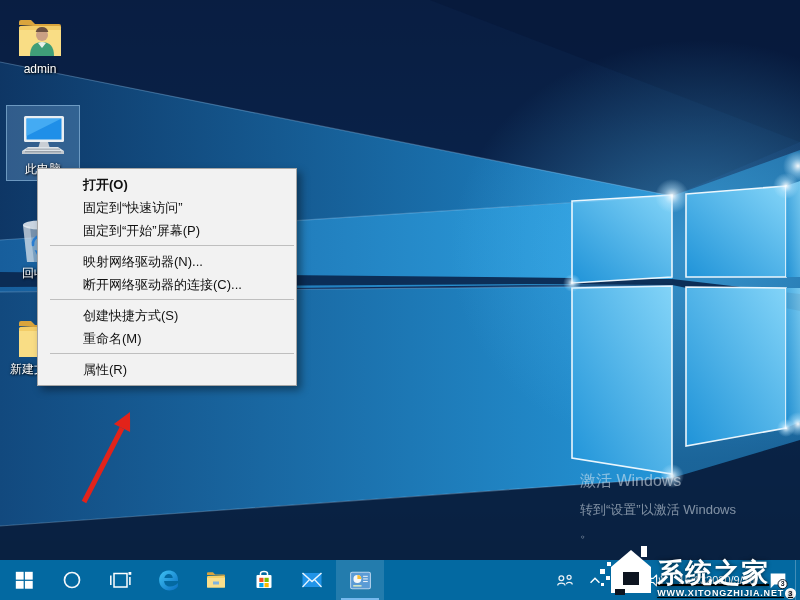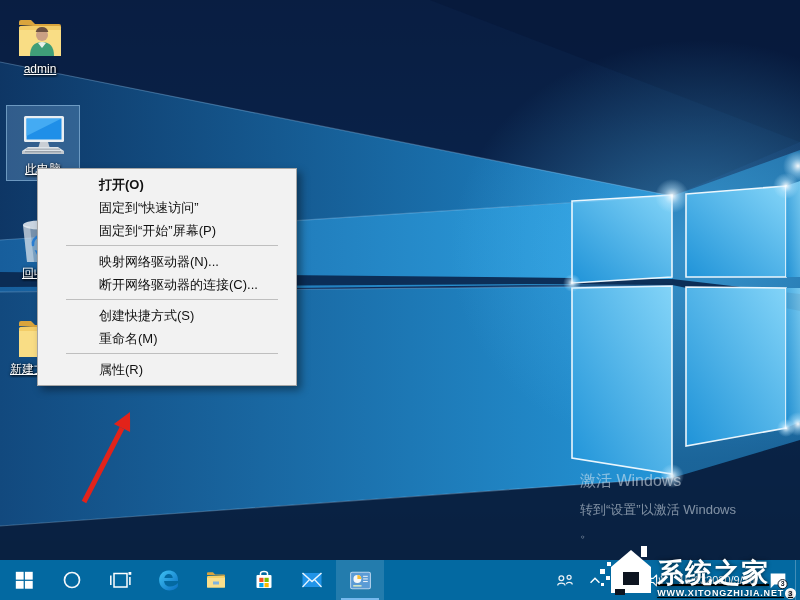--- a/index.html
+++ b/index.html
@@ -7,36 +7,36 @@
   body { position:relative; font-family:"Liberation Sans","DejaVu Sans",sans-serif; background:#0c2144; }
 
   
   .desktop { position:absolute; left:0; top:0; width:800px; height:560px; z-index:0; }
   .desktop svg { display:block; }
 
   
   .dicon { position:absolute; width:64px; text-align:center; z-index:5; cursor:default; }
   .dicon .glyph { display:flex; justify-content:center; align-items:flex-end; height:48px; }
   .dicon .dlabel { display:block; margin-top:3px; font-size:12px; color:#fff;
-                   text-shadow:1px 1px 2px rgba(0,0,0,.95), 0 0 3px rgba(0,0,0,.7); line-height:13px;text-decoration:underline; }
+                   text-shadow:1px 1px 2px rgba(0,0,0,.95), 0 0 3px rgba(0,0,0,.7); line-height:13px; }
   .dicon.selected { background:rgba(120,170,215,.33); outline:1px solid rgba(160,205,240,.65); }
   #icon-admin   { left:8px;  top:12px; }
   #icon-thispc  { left:7px;  top:106px; width:72px; padding:6px 0 4px; }
   #icon-recycle { left:8px;  top:216px; }
   #icon-newdoc  { left:8px;  top:312px; }
 
   
   .activate { position:absolute; left:580px; top:468px; z-index:2; color:rgba(225,235,243,.55); }
   .activate .l1 { font-size:16px; line-height:26px; }
   .activate .l2 { font-size:13px; line-height:20px; margin-top:6px; }
   .activate .l3 { font-size:13px; line-height:18px; margin-top:4px; }
 
   
   .ctxmenu { position:absolute; left:37px; top:168px; width:260px; z-index:10;
-             background:#f2f2f2; border:1px solid #a6a6a6; padding:4px 16px;
+             background:#f2f2f2; border:1px solid #a6a6a6; padding:4px 0;
              box-shadow:4px 4px 8px rgba(0,0,0,.4); }
   .mi { position:relative; height:23px; line-height:23px; padding-left:45px;
         font-size:13px; color:#111; white-space:nowrap; }
   .mi.bold { font-weight:bold; }
   .mi .mico { position:absolute; left:15px; top:3px; }
   .msep { height:1px; background:#bfbfbf; margin:3px 2px 4px 12px; }
 
   
   .arrow { position:absolute; left:68px; top:402px; z-index:20; pointer-events:none; }
 

